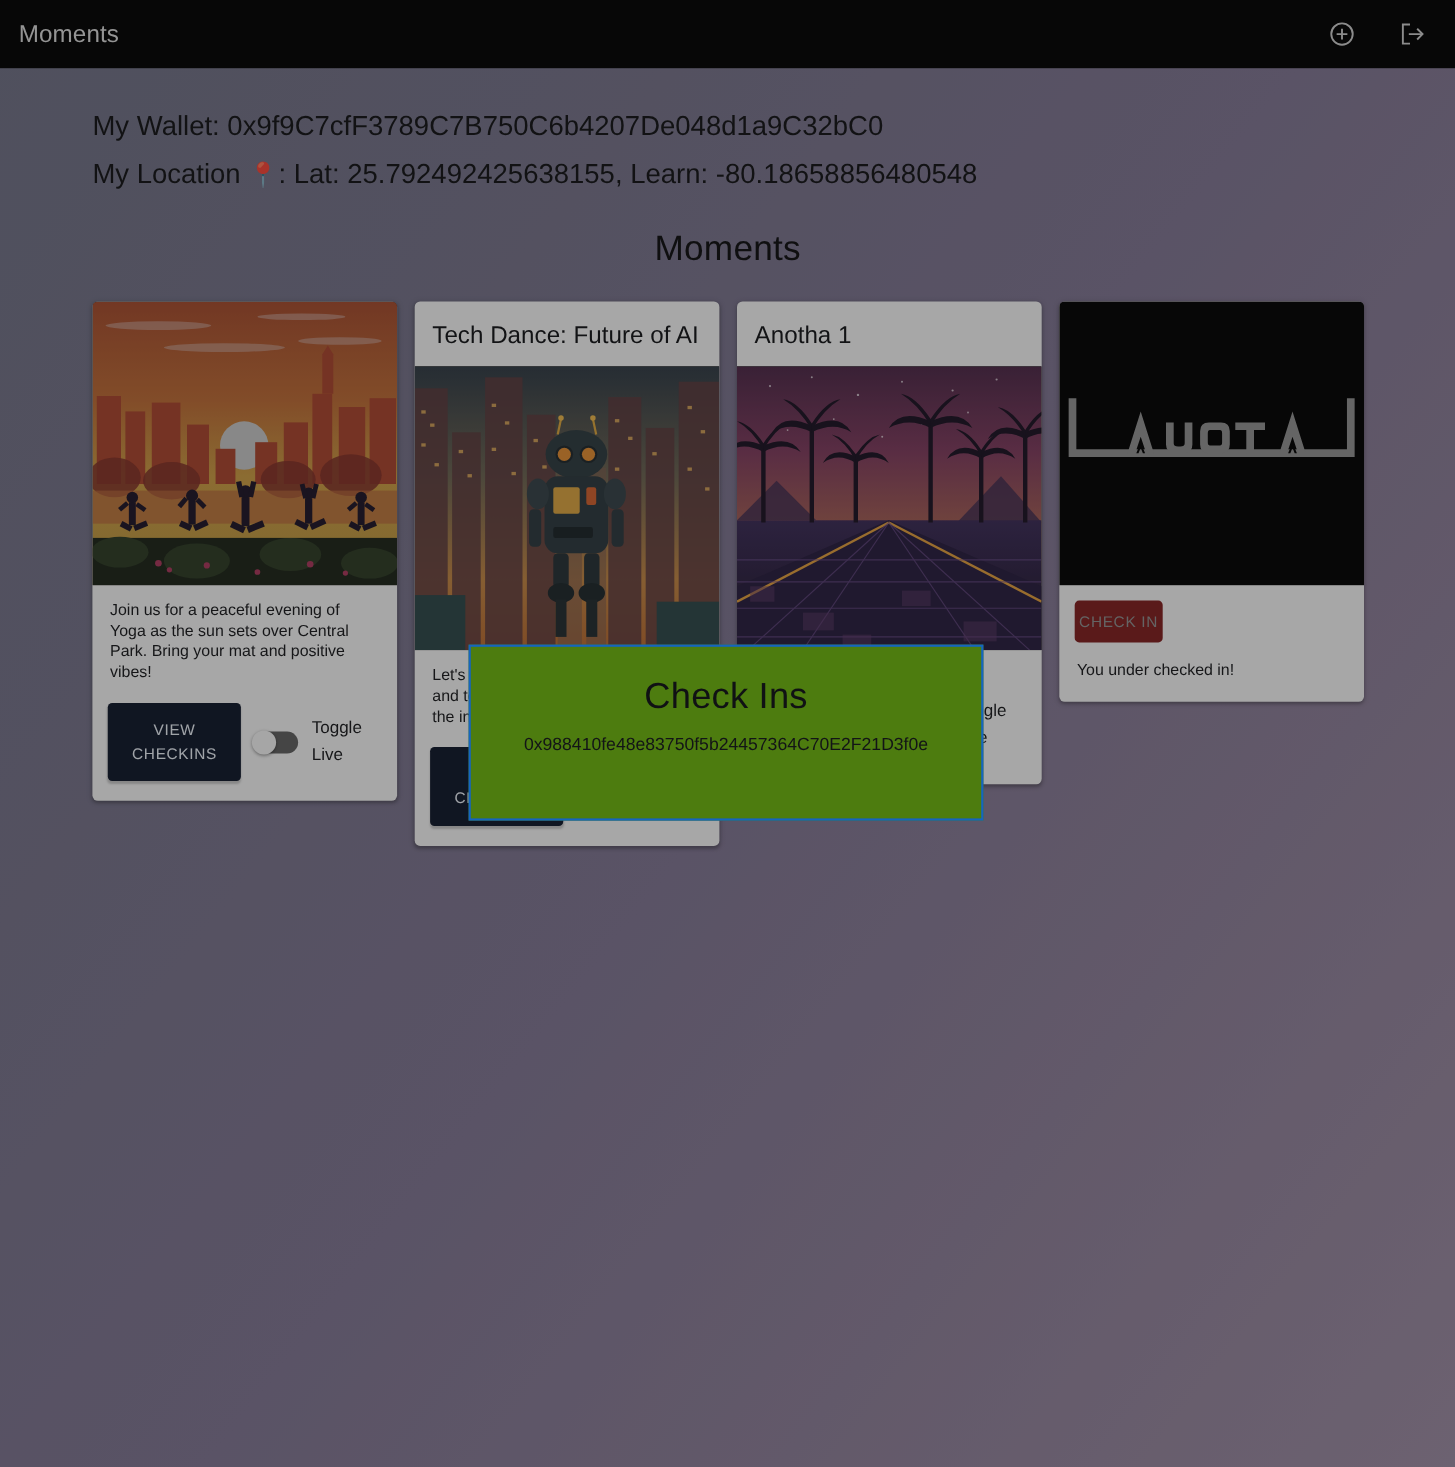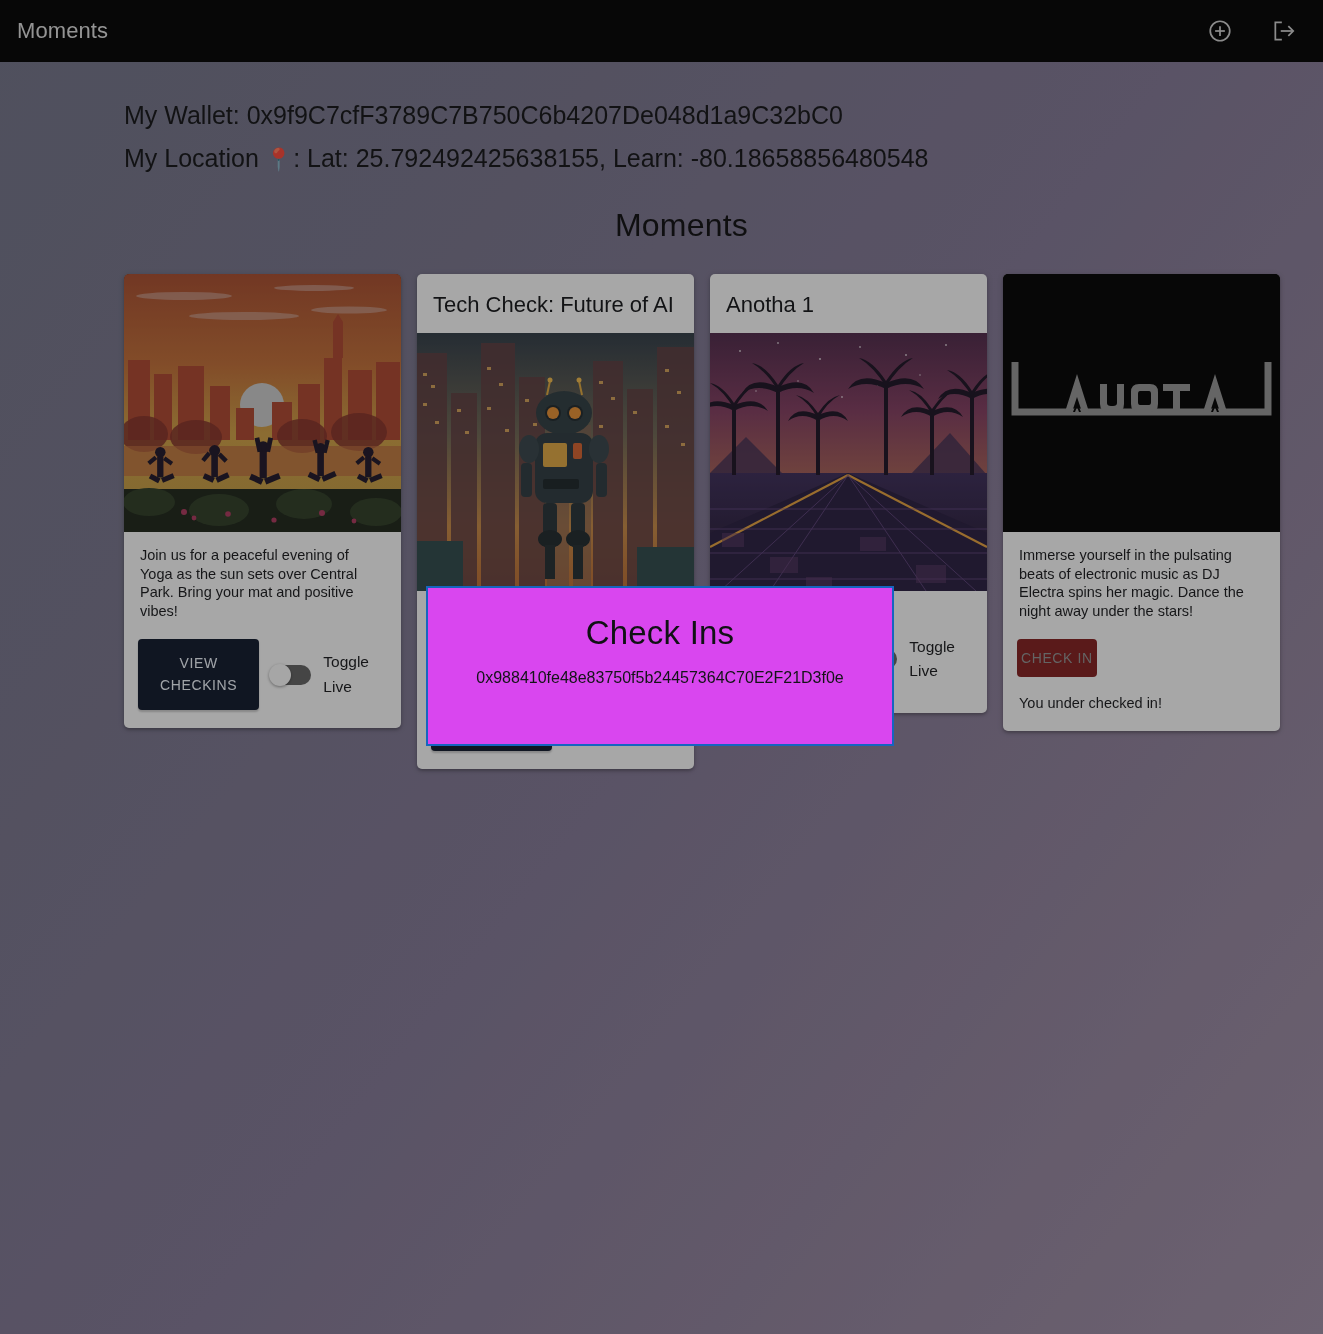--- a/index.html
+++ b/index.html
@@ -39,21 +39,20 @@
     color: #c9c9c9;
     margin-left: 30px;
     cursor: pointer;
   }
   .appbar-icon svg { display: block; }
 
   
   .page {
     position: relative;
     padding: 0 0 40px 0;
-    margin-left: 40px;
   }
   .wallet-line, .location-line {
     font-size: 25px;
     color: #111214;
     padding-left: 84px;
     line-height: 1.0;
   }
   .wallet-line { padding-top: 41px; }
   .location-line { padding-top: 18px; }
   .pin-icon { font-size: 22px; }
@@ -174,21 +173,21 @@
     inset: 0;
     background: rgba(20,20,20,.34);
     z-index: 20;
   }
   .modal {
     position: absolute;
     left: 426px;
     top: 586px;
     width: 468px;
     height: 160px;
-    background: #d946ef;
+    background: #4d7c0f;
     border: 2px solid #1565c0;
     z-index: 30;
     display: flex;
     flex-direction: column;
     align-items: center;
     padding-top: 26px;
   }
   .modal-title {
     font-size: 33px;
     font-weight: 400;
@@ -341,21 +340,21 @@
       <div class="card-actions">
         <button class="btn-primary">VIEW CHECKINS</button>
         <div class="switch">
             <div class="knob"></div>
           </div>
         <div class="switch-label">Toggle Live</div>
       </div>
     </div>
 
     <div class="card">
-      <div class="card-title">Tech Check: Future of AI</div>
+      <div class="card-title">Tech Dance: Future of AI</div>
       <div class="card-media">
         <div class="art">
           <svg viewBox="0 0 277 258" preserveAspectRatio="none">
             <defs>
               <linearGradient id="sky2" x1="0" y1="0" x2="0" y2="1">
                 <stop offset="0%" stop-color="#2f3a44"></stop>
                 <stop offset="40%" stop-color="#6c6350"></stop>
                 <stop offset="75%" stop-color="#c08442"></stop>
                 <stop offset="100%" stop-color="#b7692f"></stop>
               </linearGradient>
@@ -575,23 +574,20 @@
               <path d="M160 110 L160 117 L170 117 L170 138 L177 138 L177 117 L187 117 L187 110 Z"></path>
               <path d="M190 110 L190 117 L200 117 L200 138 L196 138 L196 117 L190 117 Z" opacity="0"></path>
               <path d="M189 110 L189 117 L197 117 L197 138 L204 138 L204 117 L212 117 L212 110 Z" opacity="0"></path>
             </g>
             <g fill="#8f8f8f">
               <path d="M168 110 L168 117 L176 117 L176 138 L183 138 L183 117 L191 117 L191 110 Z" opacity="0"></path>
             </g>
           </svg>
         </div>
       </div>
-      <div class="card-body">
-        <div class="card-desc">Immerse yourself in the pulsating beats of electronic music as DJ Electra spins her magic. Dance the night away under the stars!</div>
-      </div>
       <div class="card-actions">
         <button class="btn-disabled">CHECK IN</button>
       </div>
       <div class="checked-note">You under checked in!</div>
     </div>
 
   </div>
 </div>
 
 <div class="scrim"></div>

